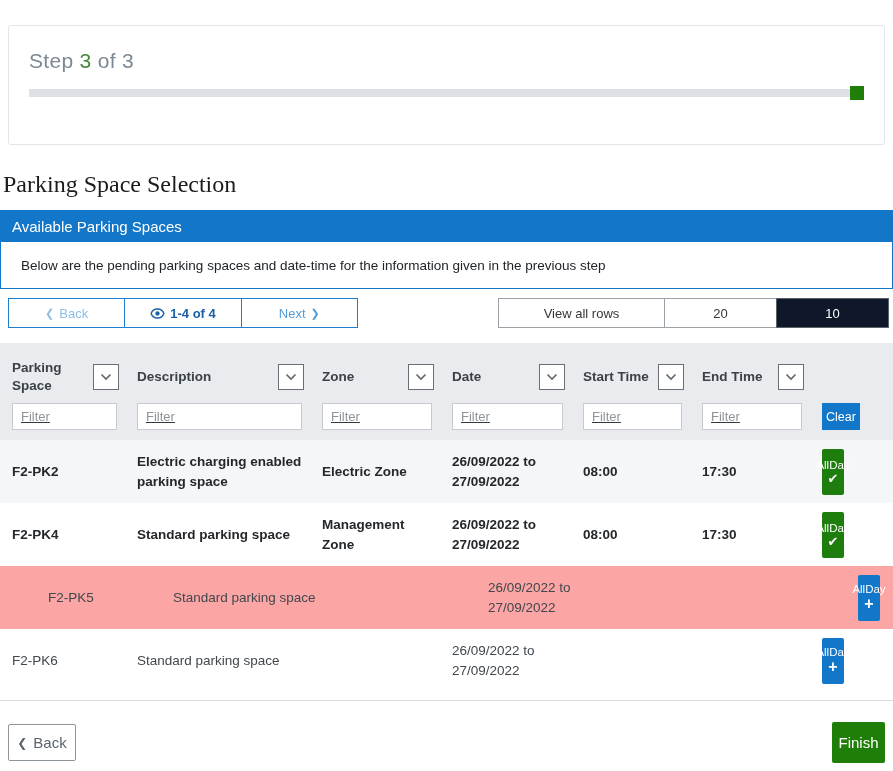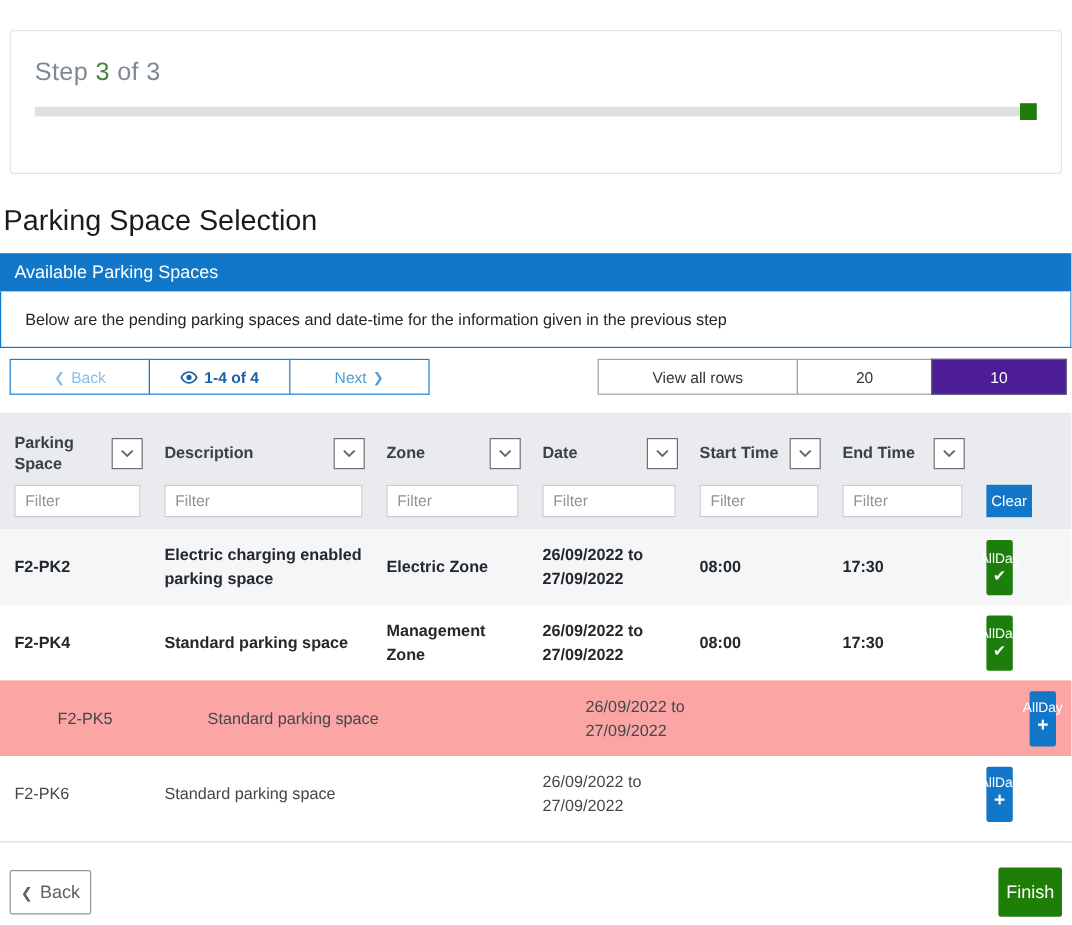--- a/index.html
+++ b/index.html
@@ -8,21 +8,21 @@
 
   
   .step-card { margin:25px 8px 0 8px; height:120px; border:1px solid #e3e6e9; border-radius:3px; background:#fff; }
   .step-title { margin:23px 0 0 20px; font-size:21px; font-weight:300; color:#7d8893; letter-spacing:.3px; }
   .step-title .cur { color:#44863a; }
   .progress-wrap { margin:13px 20px 0 20px; position:relative; height:14px; display:flex; align-items:center; }
   .progress-track { width:100%; height:8px; background:#dde0e5; }
   .progress-knob { position:absolute; right:0; top:0; width:14px; height:14px; background:#1e7e08; }
 
   
-  .page-title { margin:26px 0 0 3px; font-size:24px; font-weight:400; color:#1b1b1b; }
+  .page-title { margin:26px 0 0 3px; font-size:24px; font-weight:400; color:#1b1b1b;font-family:Liberation Serif, serif; }
 
   
   .panel-header { margin-top:12px; height:32px; background:#1277c8; color:#fff; font-size:15px;
     display:flex; align-items:center; padding-left:12px; }
   .panel-desc { height:47px; border:1px solid #1277c8; border-top:none; background:#fff;
     display:flex; align-items:center; padding-left:20px; font-size:13.5px; color:#212529; }
 
   
   .pager-bar { margin-top:9px; height:30px; display:flex; justify-content:space-between; padding:0 4px 0 8px; }
   .pager-group { display:flex; width:350px; }
@@ -33,32 +33,32 @@
   .pager-status { color:#1a5fa8; font-weight:bold; }
   .pager-next { color:#539dd6; }
   .pager-chevron { font-size:11px; }
   .eye-icon svg { display:block; }
 
   .size-group { display:flex; }
   .size-cell { border:1px solid #9ba1a7; margin-left:-1px; display:flex; align-items:center; justify-content:center;
     font-size:13px; color:#33373a; background:#fff; cursor:pointer; }
   .size-view-all { width:167px; }
   .size-opt { width:113px; }
-  .size-opt.selected { background:#4c1d95; color:#ffffff; border-color:#5b6168; }
+  .size-opt.selected { background:#0f172a; color:#ffffff; border-color:#5b6168; }
 
   
   .grid-cols { display:grid; grid-template-columns:125px 185px 130px 131px 119px 120px 1fr; }
   .table-head { margin-top:15px; background:#e9ebee; padding:12px 12px 10px 12px; }
   .head-cell { display:flex; align-items:center; justify-content:space-between; padding-right:18px; min-height:44px; }
   .col-label { font-size:13.5px; font-weight:bold; color:#3a4147; line-height:1.35; }
   .dd-btn { width:26px; height:26px; background:#fff; border:1px solid #696f75; display:flex;
     align-items:center; justify-content:center; cursor:pointer; flex:none; }
   .filter-row { margin-top:4px; align-items:center; }
   .filter-input { width:calc(100% - 20px); height:27px; border:1px solid #c8cbce; font-size:13px;
-    padding:0 8px; color:#33373a; background:#fff; }
+    padding:0 8px; color:#33373a; background:#fff;text-decoration:underline; }
   .filter-input::placeholder { color:#8d9499; }
   .clear-btn { width:38px; height:27px; background:#1277c8; color:#fff; border:none; border-radius:0;
     font-size:12.5px; cursor:pointer; font-family:inherit; }
 
   .trow { height:63px; align-items:center; padding:0 12px; font-size:13.5px; color:#40474d; background:#fff; }
   .trow.stripe-a { background:#f5f6f7; }
   .trow.stripe-b { background:#fca5a5;padding-left:48px; }
   .trow.row-selected { font-weight:bold; color:#24282c; }
   .tcell { padding-right:18px; line-height:1.45; }
 

